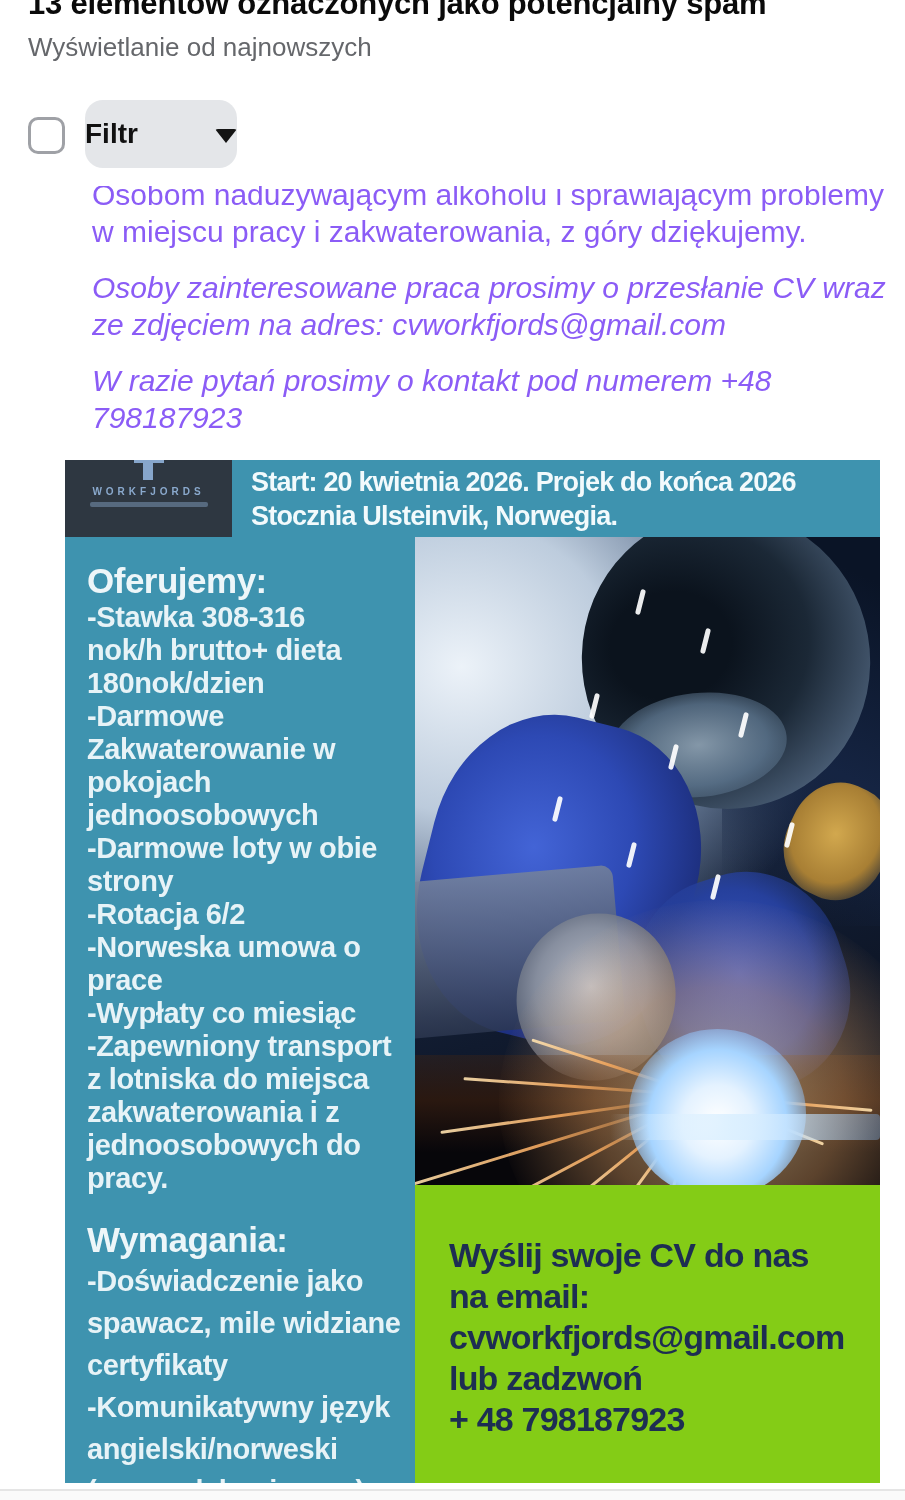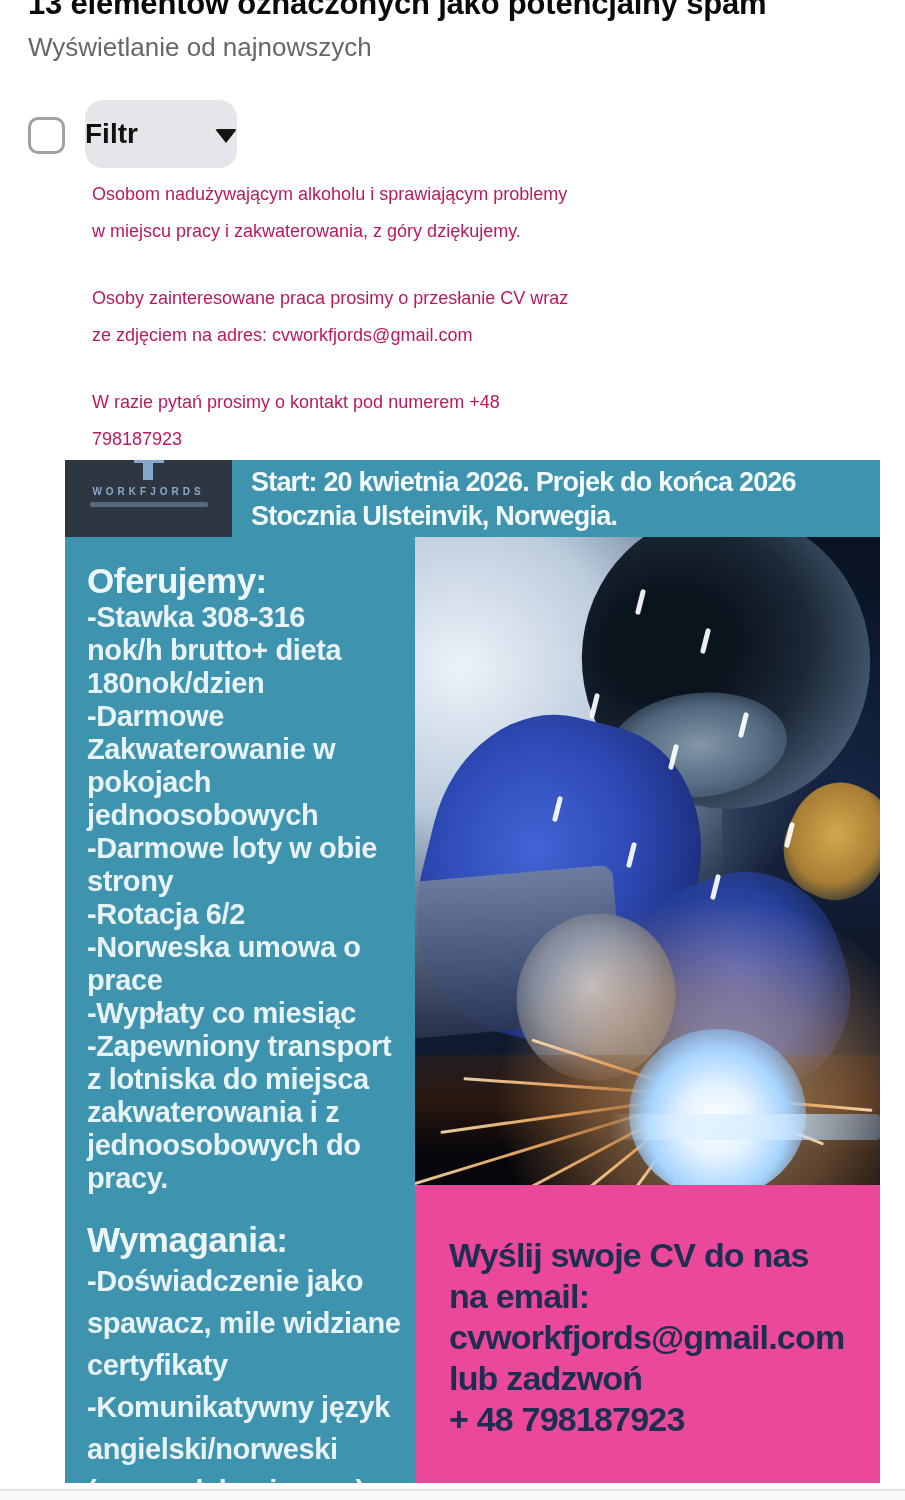--- a/index.html
+++ b/index.html
@@ -21,22 +21,22 @@
                    justify-content:space-between; gap:15px; cursor:pointer; }
   .filter-label { font-size:28px; font-weight:600; color:#111; }
   .caret-down { width:0; height:0; border-left:11px solid transparent;
                 border-right:11px solid transparent; border-top:14px solid #141414;
                 border-radius:3px; margin-top:4px; }
 
   
   .post-clip { position:absolute; left:92px; top:186px; width:800px; height:276px; overflow:hidden; }
   .post-inner { margin-top:-10px; }
   .post-par { margin:0 0 0 0; }
-  .post-par + .post-par { margin-top:30px; }
-  .post-line { font-size:18px; line-height:37px; color:#be185d; white-space:nowrap; }
+  .post-par + .post-par { margin-top:19px;font-style:italic; }
+  .post-line { font-size:30px; line-height:37px; color:#8b5cf6; white-space:nowrap; }
 
   
   .flyer { position:absolute; left:65px; top:460px; width:815px; height:1023px;
            overflow:hidden; background:#3e93af; cursor:pointer; }
 
   .flyer-header { position:absolute; left:0; top:0; width:815px; height:77px; background:#3e93af; }
   .logo-box { position:absolute; left:0; top:0; width:167px; height:79px; background:#2e3741;
               display:flex; flex-direction:column; align-items:center; }
   .logo-mark { margin-top:-6px; width:30px; height:26px;
                background:
@@ -112,21 +112,21 @@
   .sk8 { width:95px;  transform:rotate(108deg); }
   .sk9 { width:75px;  transform:rotate(88deg); }
   .sk10{ width:95px;  transform:rotate(46deg); }
   .sk11{ width:130px; transform:rotate(22deg); }
   .sk12{ width:170px; transform:rotate(5deg); }
   .fleck { position:absolute; width:5px; height:26px; border-radius:3px; background:rgba(255,255,255,0.92);
            transform:rotate(14deg); }
 
   
   .contact { position:absolute; left:350px; top:725px; width:465px; height:298px;
-             background:#ec4899; padding:50px 0 0 34px; }
+             background:#84cc16; padding:50px 0 0 34px; }
   .contact-line { font-size:34px; font-weight:800; color:#1d2e52; line-height:41px;
                   letter-spacing:-0.8px; white-space:nowrap; }
 
   
   .next-item-divider { position:absolute; left:0; top:1489px; width:905px; height:11px;
                        background:#fafafa; border-top:2px solid #e5e5e5; }
 </style>
 </head>
 <body>
 

